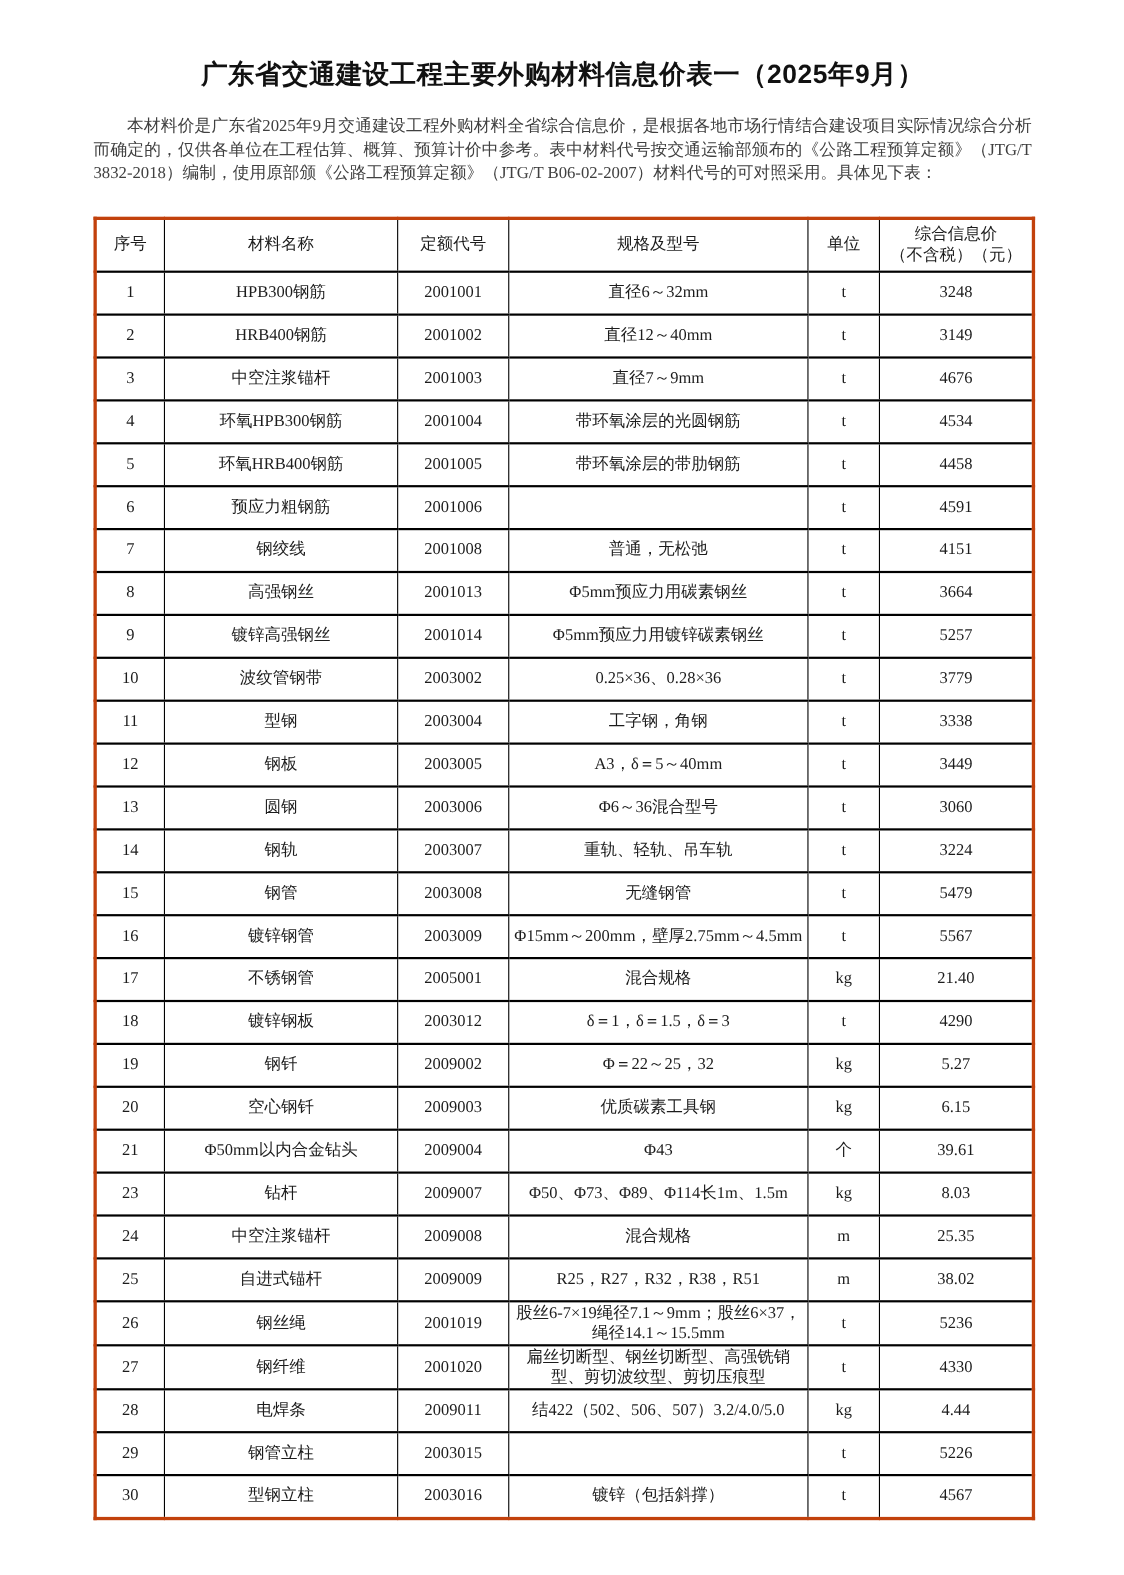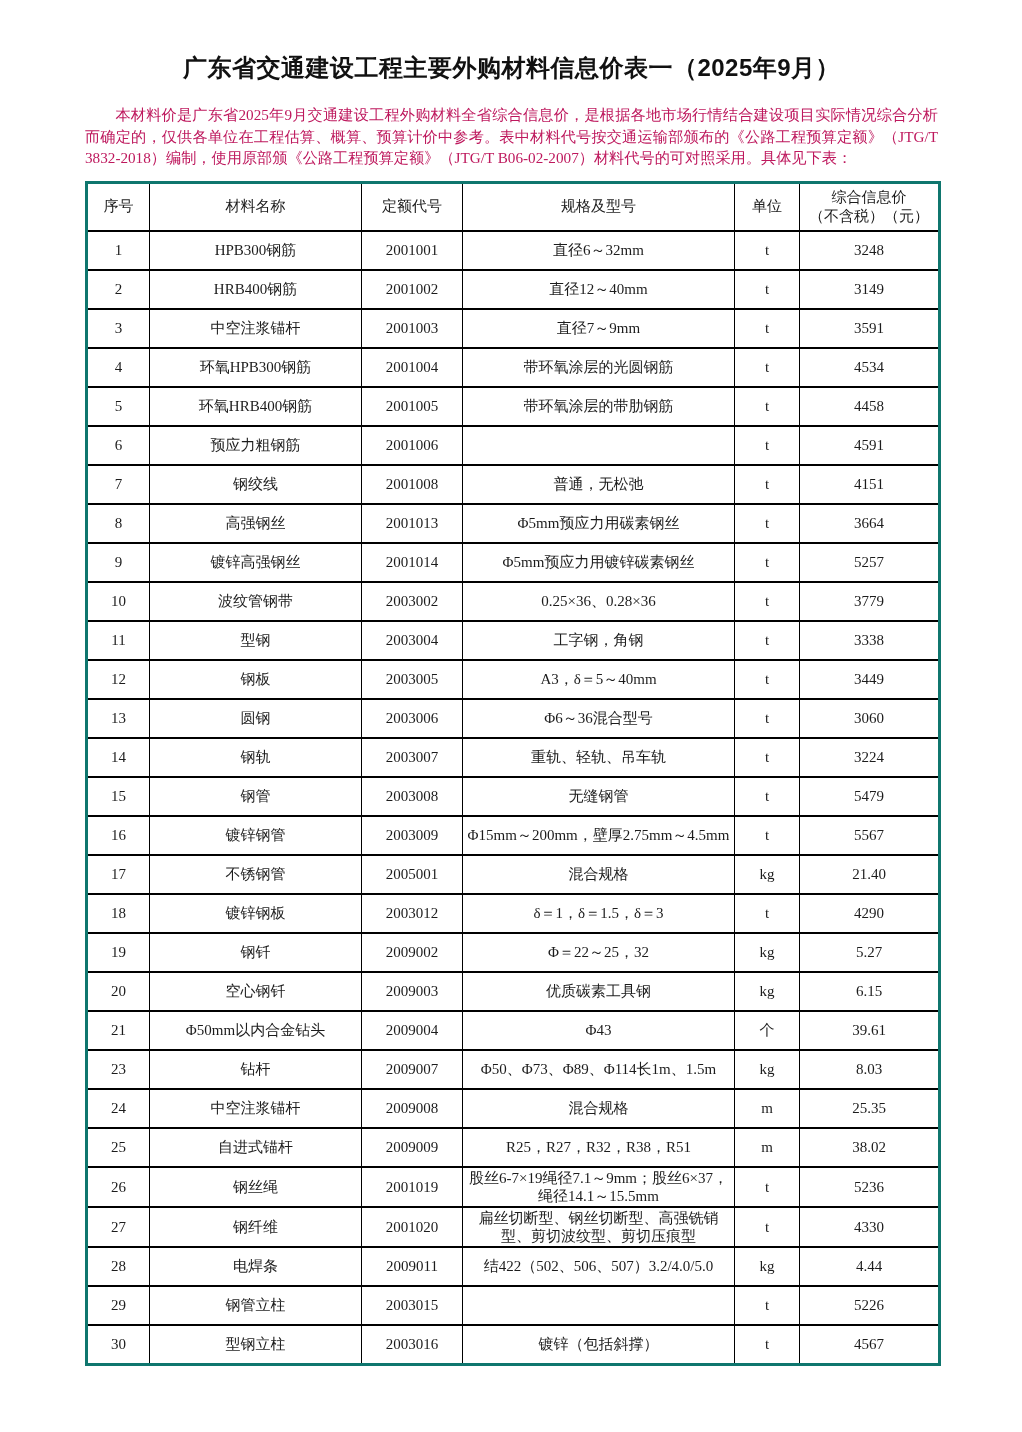--- a/index.html
+++ b/index.html
@@ -28,28 +28,28 @@
     text-align: center;
     margin: 0 0 20px 0;
     letter-spacing: 0.5px;
     color: #111;
   }
   .intro {
     font-size: 15.2px;
     line-height: 21.6px;
     text-align: justify;
     text-indent: 2em;
-    margin: 0 0 12px 0;
-    color: #be185d;
+    margin: 0 0 28px 0;
+    color: #404040;
   }
   table.materials {
     border-collapse: collapse;
     table-layout: fixed;
     width: 853px;
-    border: 3px solid #0f766e;
+    border: 3px solid #c2410c;
   }
   table.materials th,
   table.materials td {
     border: 1.6px solid #000;
     border-top-width: 2px;
     border-bottom-width: 2px;
     text-align: center;
     vertical-align: middle;
     font-weight: normal;
     font-size: 15px;
@@ -120,21 +120,21 @@
           <td class="col-spec">直径12～40mm</td>
           <td class="col-unit">t</td>
           <td class="col-price">3149</td>
         </tr>
         <tr>
           <td class="col-no">3</td>
           <td class="col-name">中空注浆锚杆</td>
           <td class="col-code">2001003</td>
           <td class="col-spec">直径7～9mm</td>
           <td class="col-unit">t</td>
-          <td class="col-price">3591</td>
+          <td class="col-price">4676</td>
         </tr>
         <tr>
           <td class="col-no">4</td>
           <td class="col-name">环氧HPB300钢筋</td>
           <td class="col-code">2001004</td>
           <td class="col-spec">带环氧涂层的光圆钢筋</td>
           <td class="col-unit">t</td>
           <td class="col-price">4534</td>
         </tr>
         <tr>

